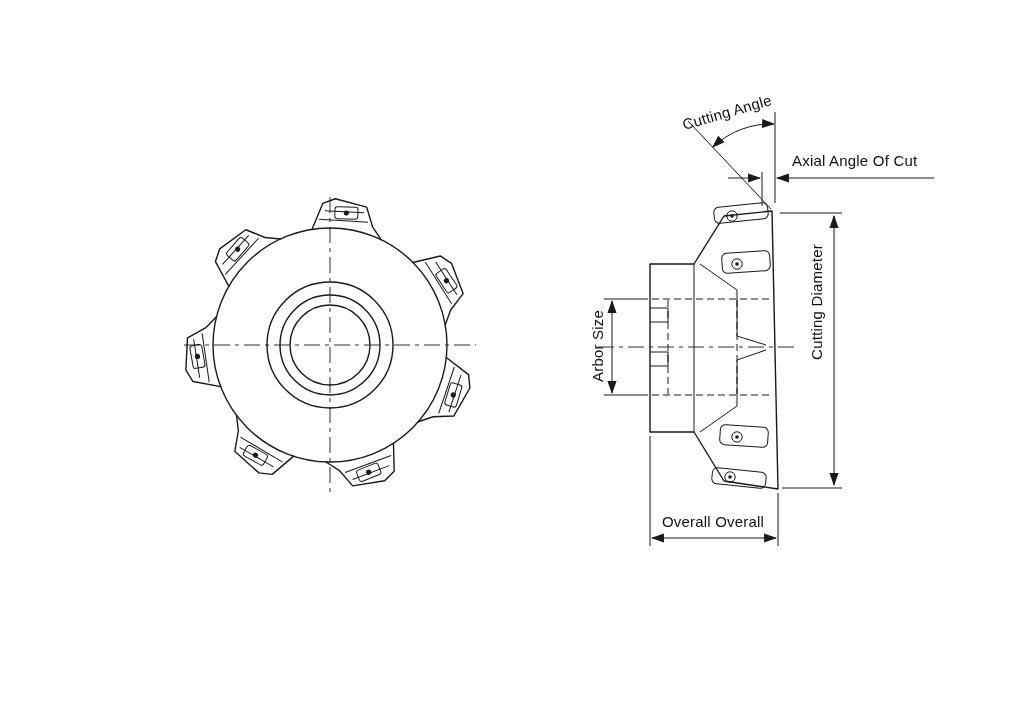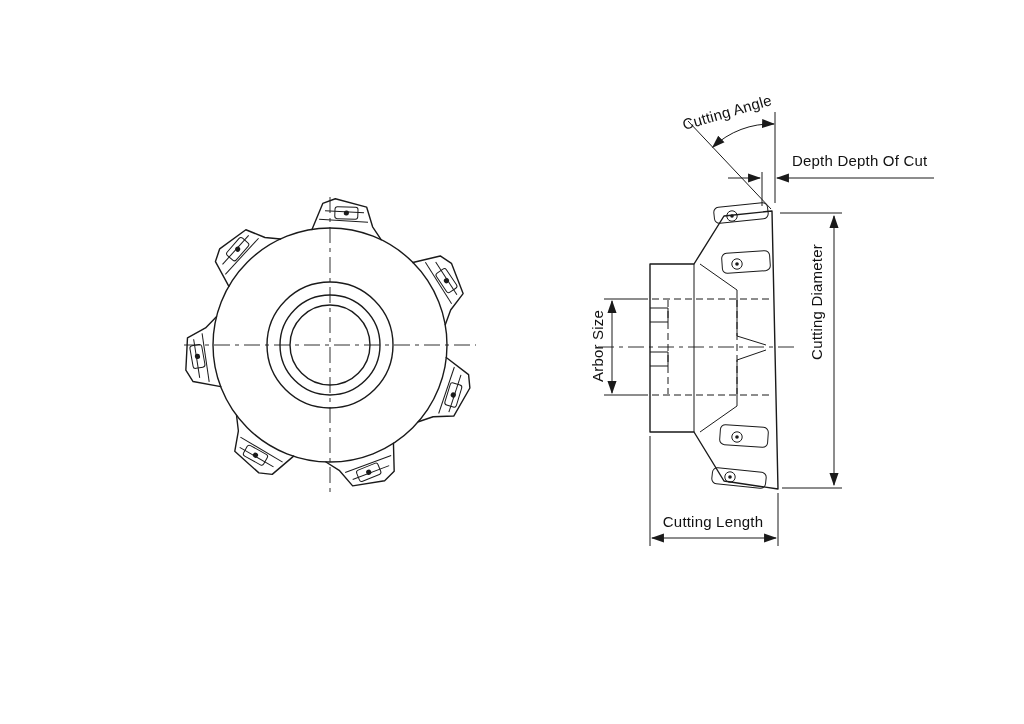--- a/index.html
+++ b/index.html
@@ -150,21 +150,21 @@
       <g>
         <line class="dim" x1="650" y1="436" x2="650" y2="546"></line>
         <line class="dim" x1="778" y1="493" x2="778" y2="546"></line>
         <line class="dim" x1="652" y1="538" x2="776" y2="538" marker-start="url(#arr)" marker-end="url(#arr)"></line>
       </g>
     </g>
   </svg>
 
   <div class="label" style="left:727px; top:112px; transform:translate(-50%,-50%) rotate(-16deg);">Cutting Angle</div>
 
-  <div class="label" style="left:792px; top:152px;">Depth Depth Of Cut</div>
+  <div class="label" style="left:792px; top:152px;">Axial Angle Of Cut</div>
 
   <div class="label" style="left:816px; top:302px; transform:translate(-50%,-50%) rotate(-90deg);">Cutting Diameter</div>
 
   <div class="label" style="left:597px; top:346px; transform:translate(-50%,-50%) rotate(-90deg);">Arbor Size</div>
 
-  <div class="label" style="left:713px; top:521px; transform:translate(-50%,-50%);">Cutting Length</div>
+  <div class="label" style="left:713px; top:521px; transform:translate(-50%,-50%);">Overall Overall</div>
 
 </div>
 
 </body></html>

